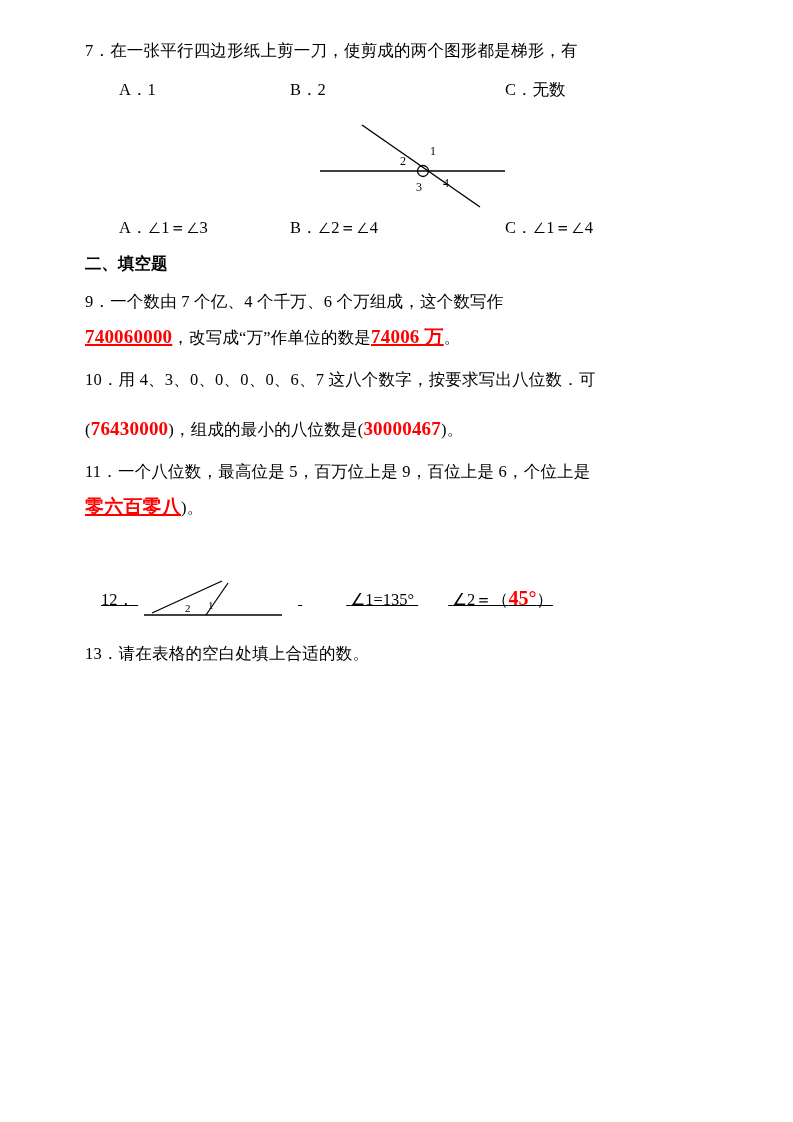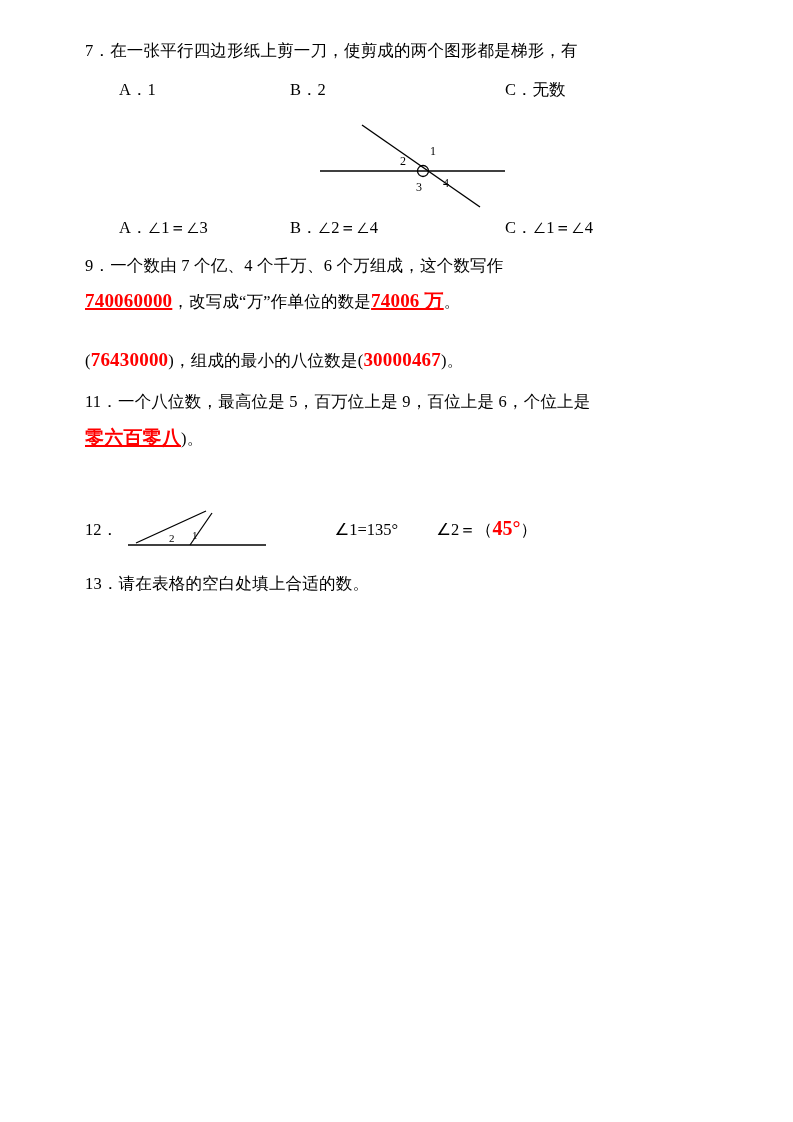--- a/index.html
+++ b/index.html
@@ -59,22 +59,23 @@
     left: 235px;
     top: 0;
   }
   .fig12 {
     display: inline-block;
     vertical-align: middle;
     margin: 0 6px 0 4px;
   }
   .q12row {
     font-size: 16.5px;
-    margin: 14px 0 18px 0;
+    margin: 14px 0 18px 16px;
     white-space: nowrap;
+    text-decoration: underline;
   }
   .q12row .gap { display: inline-block; width: 44px; }
   .q12row .gap2 { display: inline-block; width: 30px; }
   .bigred-u {
     color: #ff0000;
     font-weight: bold;
     font-size: 19px;
     text-decoration: underline;
     text-decoration-thickness: 2px;
   }
@@ -114,28 +115,32 @@
         <text x="80" y="50" font-family="Liberation Serif, serif" font-size="12" fill="#000">2</text>
         <text x="96" y="76" font-family="Liberation Serif, serif" font-size="12" fill="#000">3</text>
         <text x="123" y="72" font-family="Liberation Serif, serif" font-size="12" fill="#000">4</text>
       </svg>
     </div>
 
     <div class="choices">
       <span class="c1">A．∠1＝∠3</span><span class="c2">B．∠2＝∠4</span><span class="c3">C．∠1＝∠4</span>
     </div>
 
+    <div class="section-head">二、填空题</div>
 
     <div class="line tight">
       <span class="q-num">9．</span><span>一个数由 7 个亿、4 个千万、6 个万组成，这个数写作</span>
     </div>
     <div class="line">
       <span class="bigred-u">740060000</span><span>，改写成“万”作单位的数是</span><span class="bigred-u">74006 万</span><span>。</span>
     </div>
 
+    <div class="line tight">
+      <span class="q-num">10．</span><span>用 4、3、0、0、0、0、6、7 这八个数字，按要求写出八位数．可</span>
+    </div>
     <div class="spacer-md"></div>
     <div class="line">
       <span>(</span><span class="num-red">76430000</span><span>)，组成的最小的八位数是(</span><span class="num-red">30000467</span><span>)。</span>
     </div>
 
     <div class="line tight">
       <span class="q-num">11．</span><span>一个八位数，最高位是 5，百万位上是 9，百位上是 6，个位上是</span>
     </div>
     <div class="line">
       <span class="bigred-u">零六百零八</span><span>)。</span>

